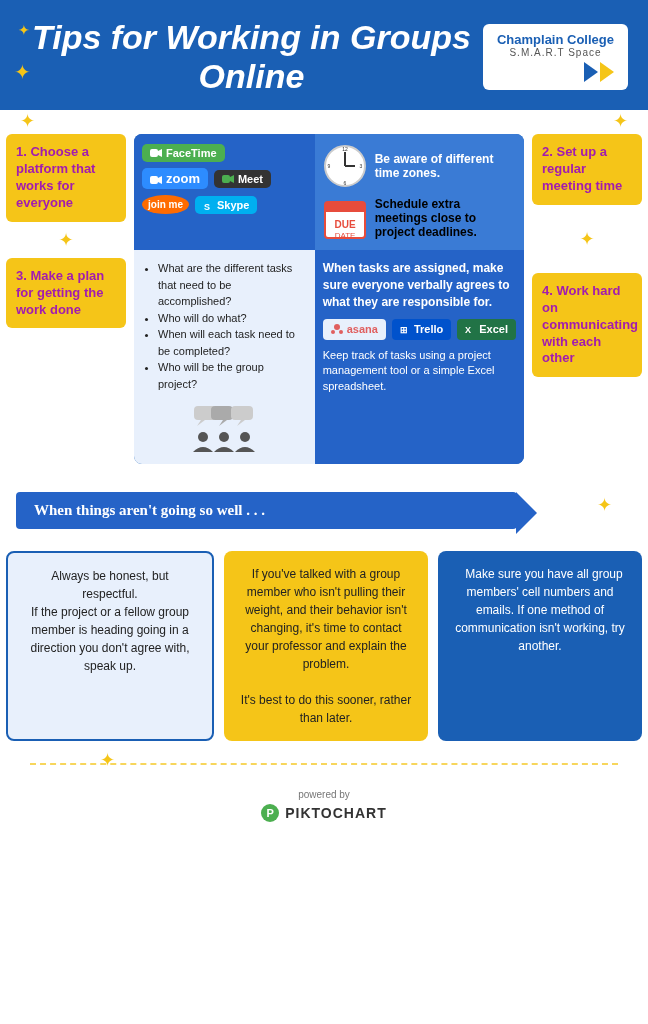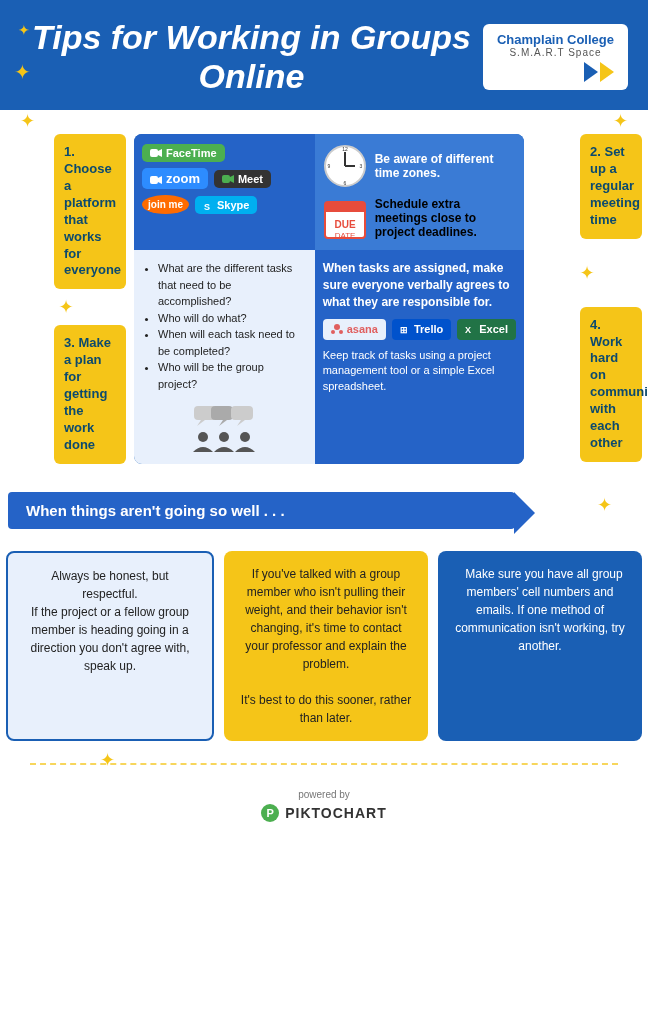--- a/index.html
+++ b/index.html
@@ -81,23 +81,22 @@
       width: 120px;
       flex-shrink: 0;
     }
 
     .yellow-box {
       background: #f5c518;
       border-radius: 6px;
       padding: 10px 10px;
       font-size: 13px;
       font-weight: 700;
-      color: #0c4a6e;
+      color: #a21caf;
       line-height: 1.3;
-      margin-left: 48px;
     }
 
     .center-grid {
       flex: 1;
       background: #1a5fb4;
       border-radius: 8px;
       display: grid;
       grid-template-columns: 1fr 1fr;
       grid-template-rows: auto auto;
       gap: 0;
@@ -211,21 +210,22 @@
       display: flex;
       align-items: center;
       gap: 4px;
     }
     .asana-badge { background: #e8f0fc; color: #e05f5f; }
     .trello-badge { background: #0052cc; color: #fff; }
     .excel-badge { background: #217346; color: #fff; }
 
     
     .when-things-section {
-      padding: 10px 6px 4px 8px;
+      padding: 10px 6px 4px 16px;
+      font-family: Liberation Serif, serif;
     }
     .when-banner {
       background: #2563c7;
       color: #fff;
       font-size: 15px;
       font-weight: 700;
       padding: 10px 18px;
       border-radius: 4px;
       position: relative;
       display: inline-block;

